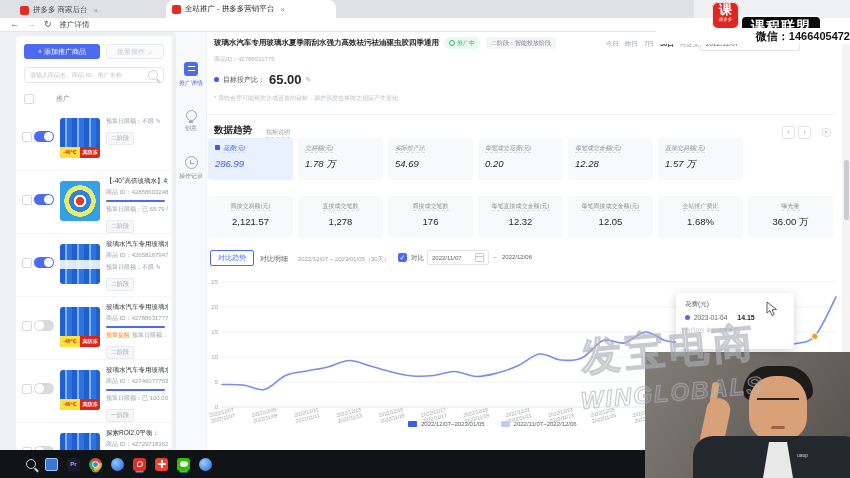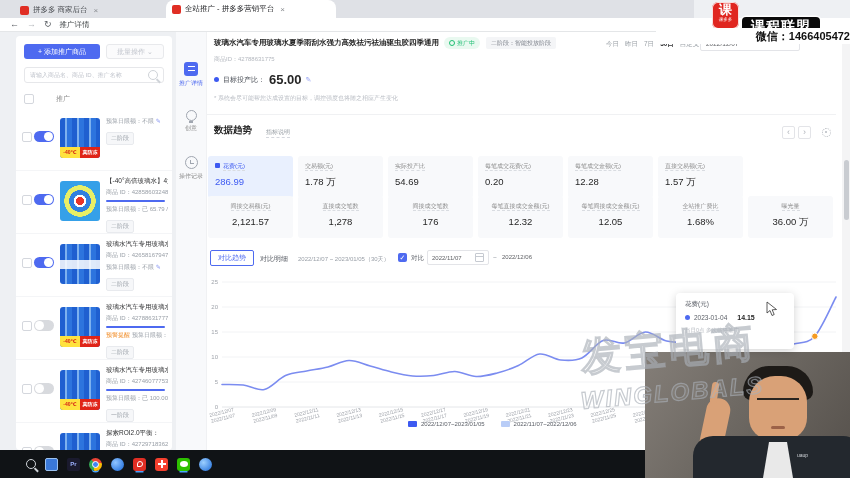--- a/index.html
+++ b/index.html
@@ -93,21 +93,21 @@
   .divider{left:206px;top:114px;width:630px;height:1px;background:#f0f1f3;}
 
   .trendtitle{left:214px;top:124px;font-size:9.5px;font-weight:bold;color:#262626;}
   .trendlink{left:266px;top:128px;font-size:6px;color:#9aa0a6;border-bottom:1px dashed #d4d7dd;}
   .pagebtn{top:126px;width:13px;height:13px;border:1px solid #e3e4e8;border-radius:2px;color:#b0b4bb;
            font-size:9px;line-height:11px;text-align:center;box-sizing:border-box;background:#fff;}
   .gear{left:822px;top:128px;width:9px;height:9px;border:1.5px dotted #b6bac0;border-radius:50%;box-sizing:border-box;}
   .gear::after{content:'';position:absolute;left:2px;top:2px;width:2px;height:2px;background:#b6bac0;border-radius:50%;}
 
   .mrow{left:208px;display:flex;gap:5px;}
-  #mrow1{top:156px;} #mrow2{top:196px;text-align:center;}
+  #mrow1{top:138px;font-style:italic;} #mrow2{top:196px;text-align:center;}
   .mcard{flex:0 0 85px;height:42px;background:#f8f9fb;border-radius:3px;padding:6px 7px;box-sizing:border-box;overflow:hidden;}
   .mcard.sel{background:#e9f0fe;}
   .mlabel{font-size:6px;color:#8c8c8c;white-space:nowrap;}
   .mlabel .ul{border-bottom:1px dashed #d9dce1;padding-bottom:1px;}
   .mvalue{font-size:9.5px;color:#262626;margin-top:5px;}
   .mcard.sel .mlabel,.mcard.sel .mvalue{color:#3d5af1;}
   .mdot{display:inline-block;width:5px;height:5px;background:#3d5af1;border-radius:1px;margin-right:3px;}
 
   .tabbox{left:210px;top:250px;width:44px;height:16px;border:1px solid #4e6af0;border-radius:2px;color:#4e6af0;
           font-size:7px;line-height:14px;text-align:center;box-sizing:border-box;background:#fff;}

